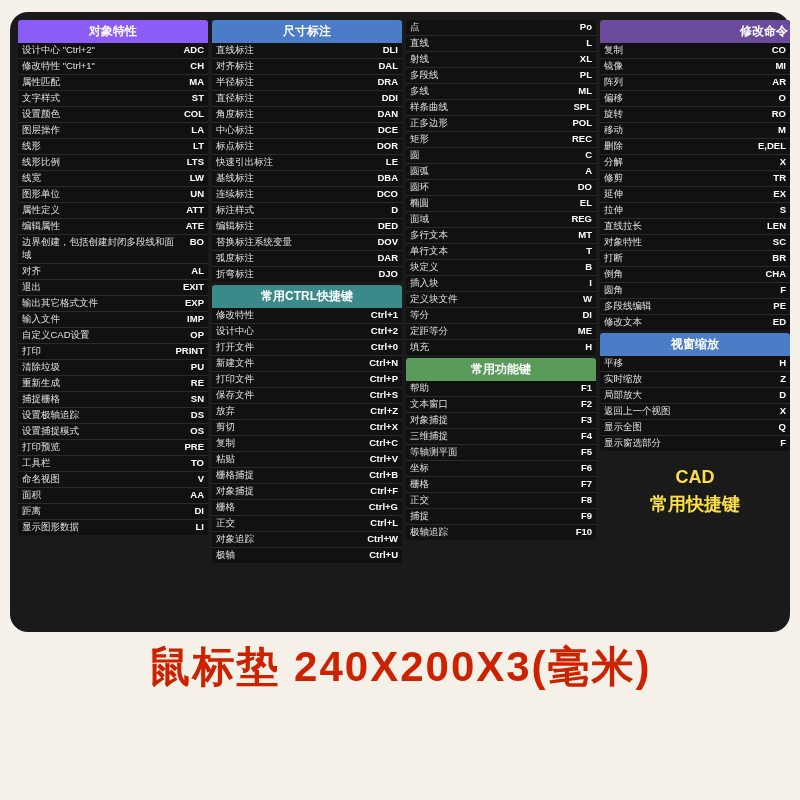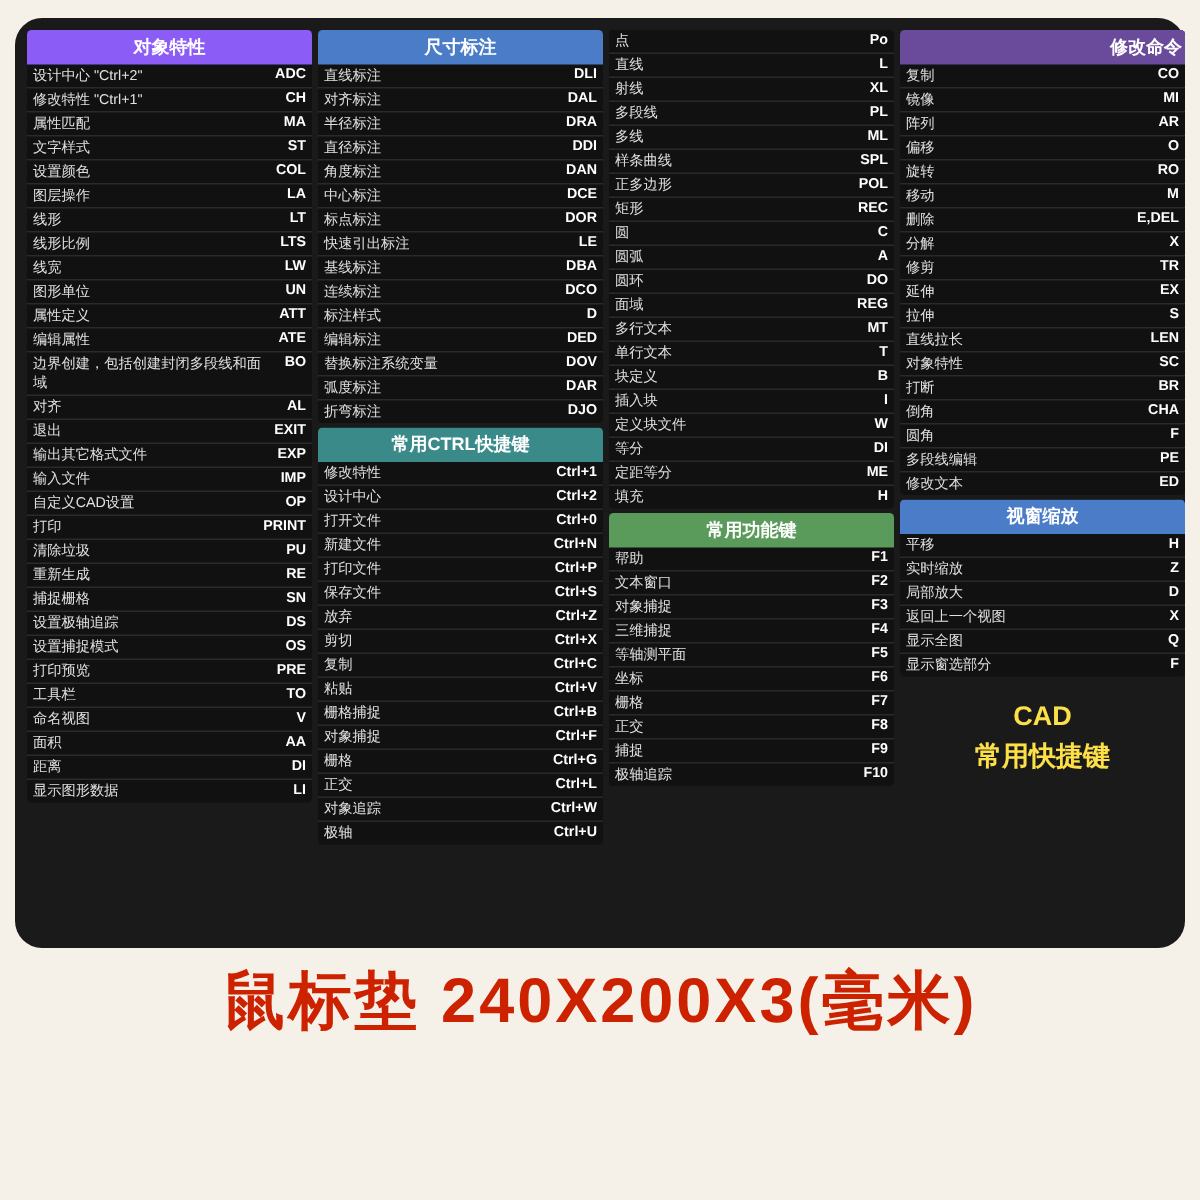--- a/index.html
+++ b/index.html
@@ -387,20 +387,24 @@
               </div>
               <div class="row">
                 <span class="label">圆弧</span>
                 <span class="code">A</span>
               </div>
               <div class="row">
                 <span class="label">圆环</span>
                 <span class="code">DO</span>
               </div>
               <div class="row">
+                <span class="label">椭圆</span>
+                <span class="code">EL</span>
+              </div>
+              <div class="row">
                 <span class="label">面域</span>
                 <span class="code">REG</span>
               </div>
               <div class="row">
                 <span class="label">多行文本</span>
                 <span class="code">MT</span>
               </div>
               <div class="row">
                 <span class="label">单行文本</span>
                 <span class="code">T</span>

